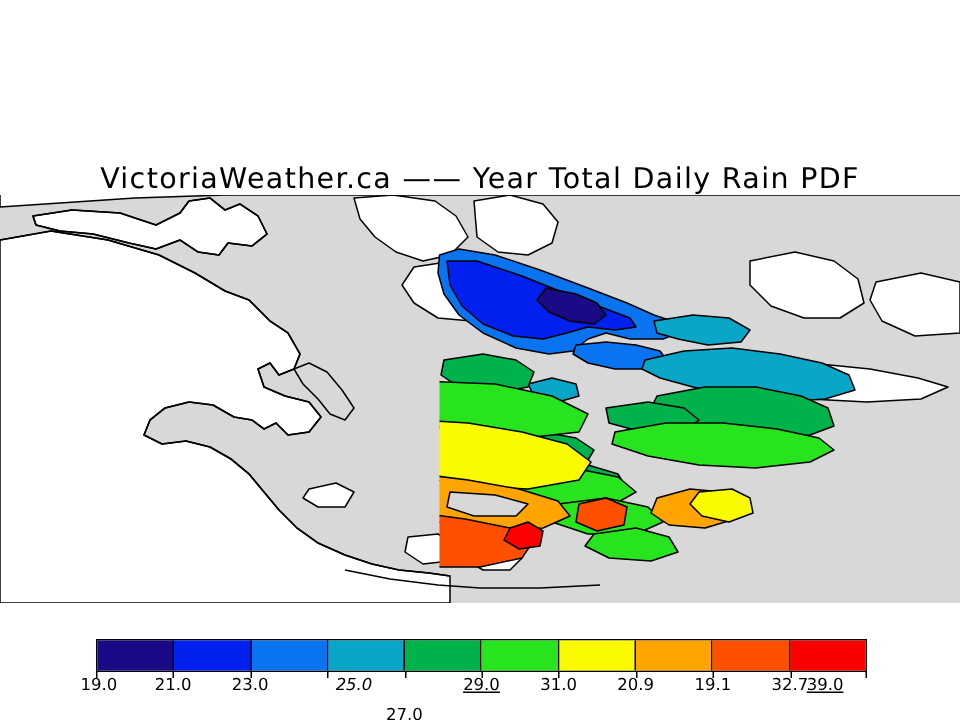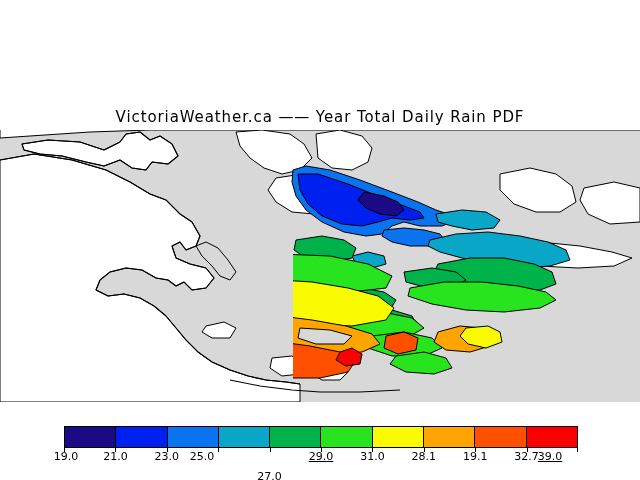--- a/index.html
+++ b/index.html
@@ -15,21 +15,21 @@
     font-family: "DejaVu Sans", sans-serif;
     overflow: hidden;
   }
   #title {
     position: absolute;
     left: 0;
     top: 108px;
     width: 640px;
     text-align: center;
     font-family: "DejaVu Sans", sans-serif;
-    font-size: 15px;
+    font-size: 19px;
     letter-spacing: 0.9px;
     color: #000000;
     white-space: nowrap;
   }
   #map-wrap {
     position: absolute;
     left: 0;
     top: 130px;
     width: 640px;
     height: 272px;
@@ -261,29 +261,29 @@
     </div>
 
     <div id="cb-ticks">
         <div class="cb-tickmark" style="left: 0px;"></div>
         <div class="cb-ticklabel" style="left: 0px; transform: translateX(-42%);">19.0</div>
         <div class="cb-tickmark" style="left: 51.4px;"></div>
         <div class="cb-ticklabel" style="left: 51.4px;">21.0</div>
         <div class="cb-tickmark" style="left: 102.8px;"></div>
         <div class="cb-ticklabel" style="left: 102.8px;">23.0</div>
         <div class="cb-tickmark" style="left: 154.2px;"></div>
-        <div class="cb-ticklabel" style="left: 138px;">25.0</div>
+        <div class="cb-ticklabel" style="left: 172px; font-style: italic;">25.0</div>
         <div class="cb-tickmark" style="left: 205.6px;"></div>
         <div class="cb-ticklabel" style="left: 205.6px; margin-top: 20px;">27.0</div>
         <div class="cb-tickmark" style="left: 257px;"></div>
         <div class="cb-ticklabel" style="left: 257px; text-decoration: underline;">29.0</div>
         <div class="cb-tickmark" style="left: 308.4px;"></div>
         <div class="cb-ticklabel" style="left: 308.4px; text-align: center;">31.0</div>
         <div class="cb-tickmark" style="left: 359.8px;"></div>
-        <div class="cb-ticklabel" style="left: 359.8px;">28.1</div>
+        <div class="cb-ticklabel" style="left: 359.8px;">20.9</div>
         <div class="cb-tickmark" style="left: 411.2px;"></div>
         <div class="cb-ticklabel" style="left: 411.2px;">19.1</div>
         <div class="cb-tickmark" style="left: 462.6px;"></div>
         <div class="cb-ticklabel" style="left: 462.6px;">32.7</div>
         <div class="cb-tickmark" style="left: 513px;"></div>
         <div class="cb-ticklabel" style="left: 488px; transform: translateX(-58%); text-decoration: underline;">39.0</div>
       </div>
 
   </div>
 

